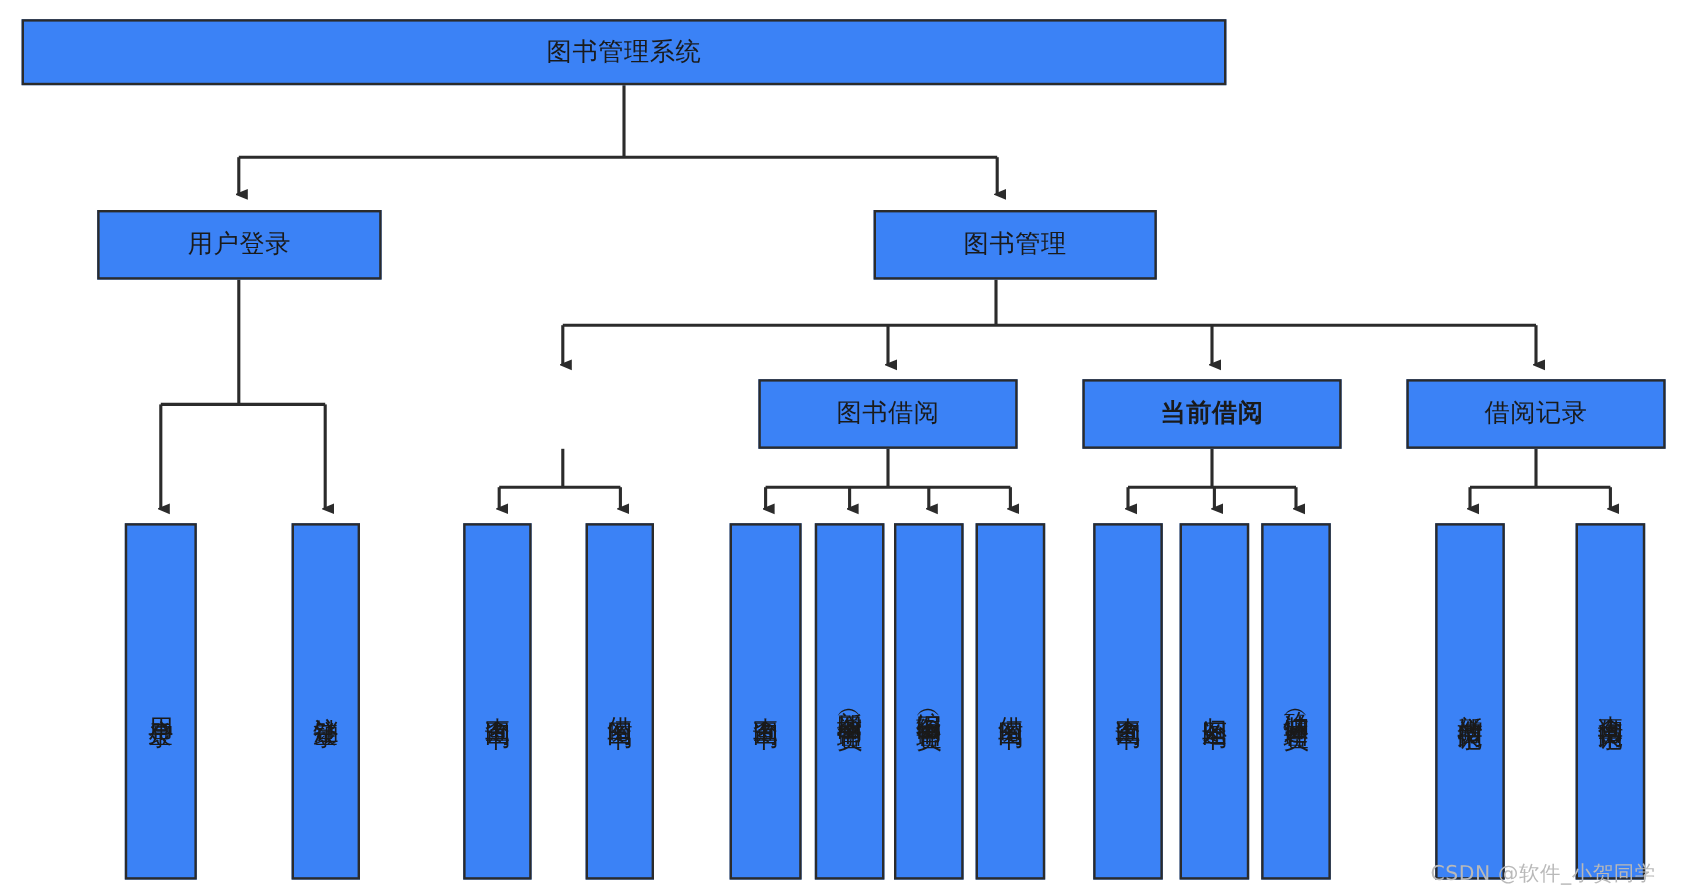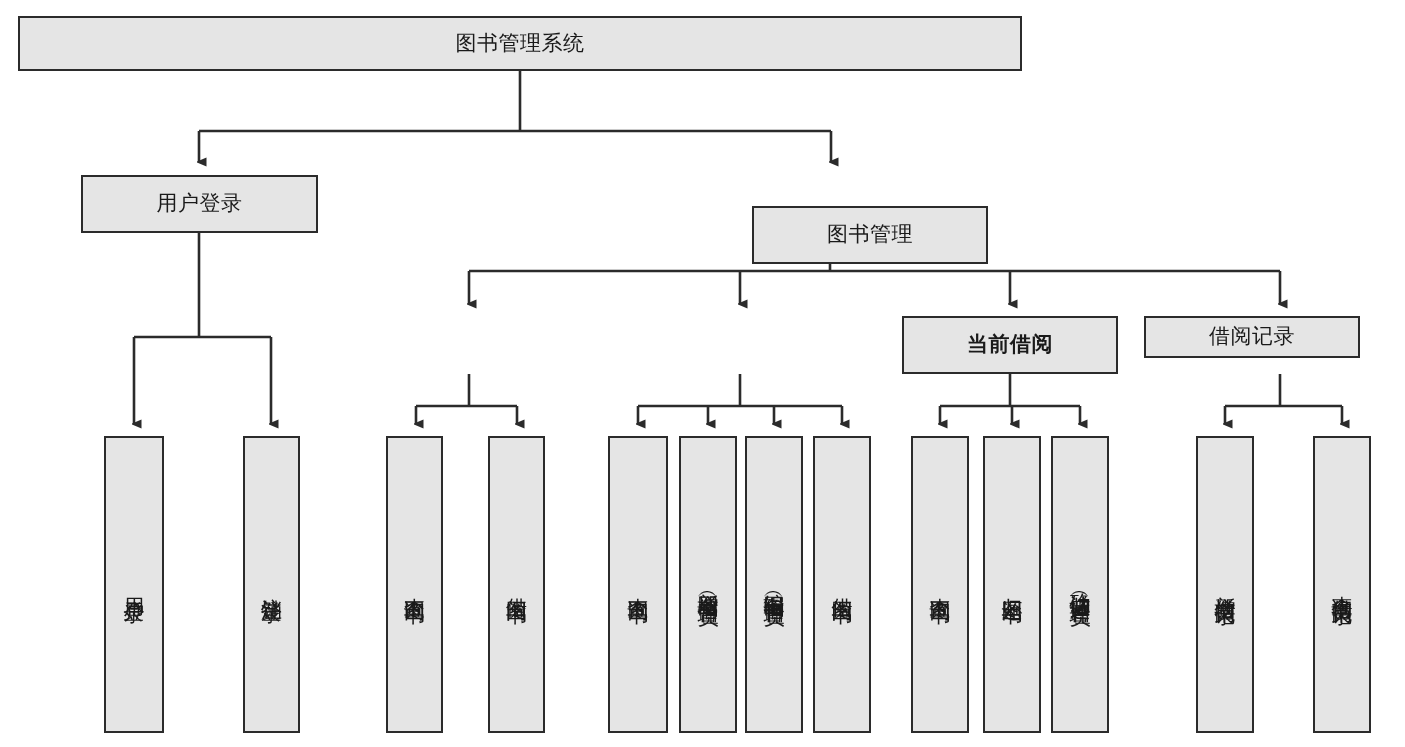--- a/index.html
+++ b/index.html
@@ -23,21 +23,21 @@
     position: absolute;
     left: 0;
     top: 0;
     width: 1405px;
     height: 747px;
   }
   .node-box {
     position: absolute;
     box-sizing: border-box;
     border: 2px solid #2b2b2b;
-    background: #e5e5e5;
+    background: #3b82f6;
     display: flex;
     align-items: center;
     justify-content: center;
     overflow: hidden;
   }
   .node-label-h {
     font-size: 21px;
     color: #1a1a1a;
     line-height: 1.2;
     white-space: nowrap;
@@ -130,28 +130,31 @@
     </g>
   </svg>
 
   <div class="node-box" style="left:18px; top:16px; width:1004px; height:55px;">
     <span class="node-label-h">图书管理系统</span>
   </div>
 
   <div class="node-box" style="left:81px; top:175px; width:237px; height:58px;">
     <span class="node-label-h">用户登录</span>
   </div>
-  <div class="node-box" style="left:752px; top:175px; width:236px; height:58px;margin-top:31px;">
+  <div class="node-box" style="left:728px; top:175px; width:236px; height:58px;">
     <span class="node-label-h">图书管理</span>
   </div>
 
+  <div class="node-box" style="left:632px; top:316px; width:216px; height:58px;">
+    <span class="node-label-h">图书借阅</span>
+  </div>
   <div class="node-box" style="left:902px; top:316px; width:216px; height:58px;font-weight:bold;">
     <span class="node-label-h">当前借阅</span>
   </div>
-  <div class="node-box" style="left:1144px; top:316px; width:216px; height:42px;">
+  <div class="node-box" style="left:1172px; top:316px; width:216px; height:58px;">
     <span class="node-label-h">借阅记录</span>
   </div>
 
   <div class="node-box" style="left:104px; top:436px; width:60px; height:297px;">
     <span class="node-label-v">用户登录</span>
   </div>
   <div class="node-box" style="left:243px; top:436px; width:57px; height:297px;">
     <span class="node-label-v">注销登录</span>
   </div>
 
@@ -185,14 +188,15 @@
     <span class="node-label-v">确认归还（管理员）</span>
   </div>
 
   <div class="node-box" style="left:1196px; top:436px; width:58px; height:297px;">
     <span class="node-label-v">新增借阅记录</span>
   </div>
   <div class="node-box" style="left:1313px; top:436px; width:58px; height:297px;">
     <span class="node-label-v">查询借阅记录</span>
   </div>
 
+  <div class="watermark" style="left:1192px; top:716px;">CSDN @软件_小贺同学</div>
 
 </div>
 
 </body></html>

